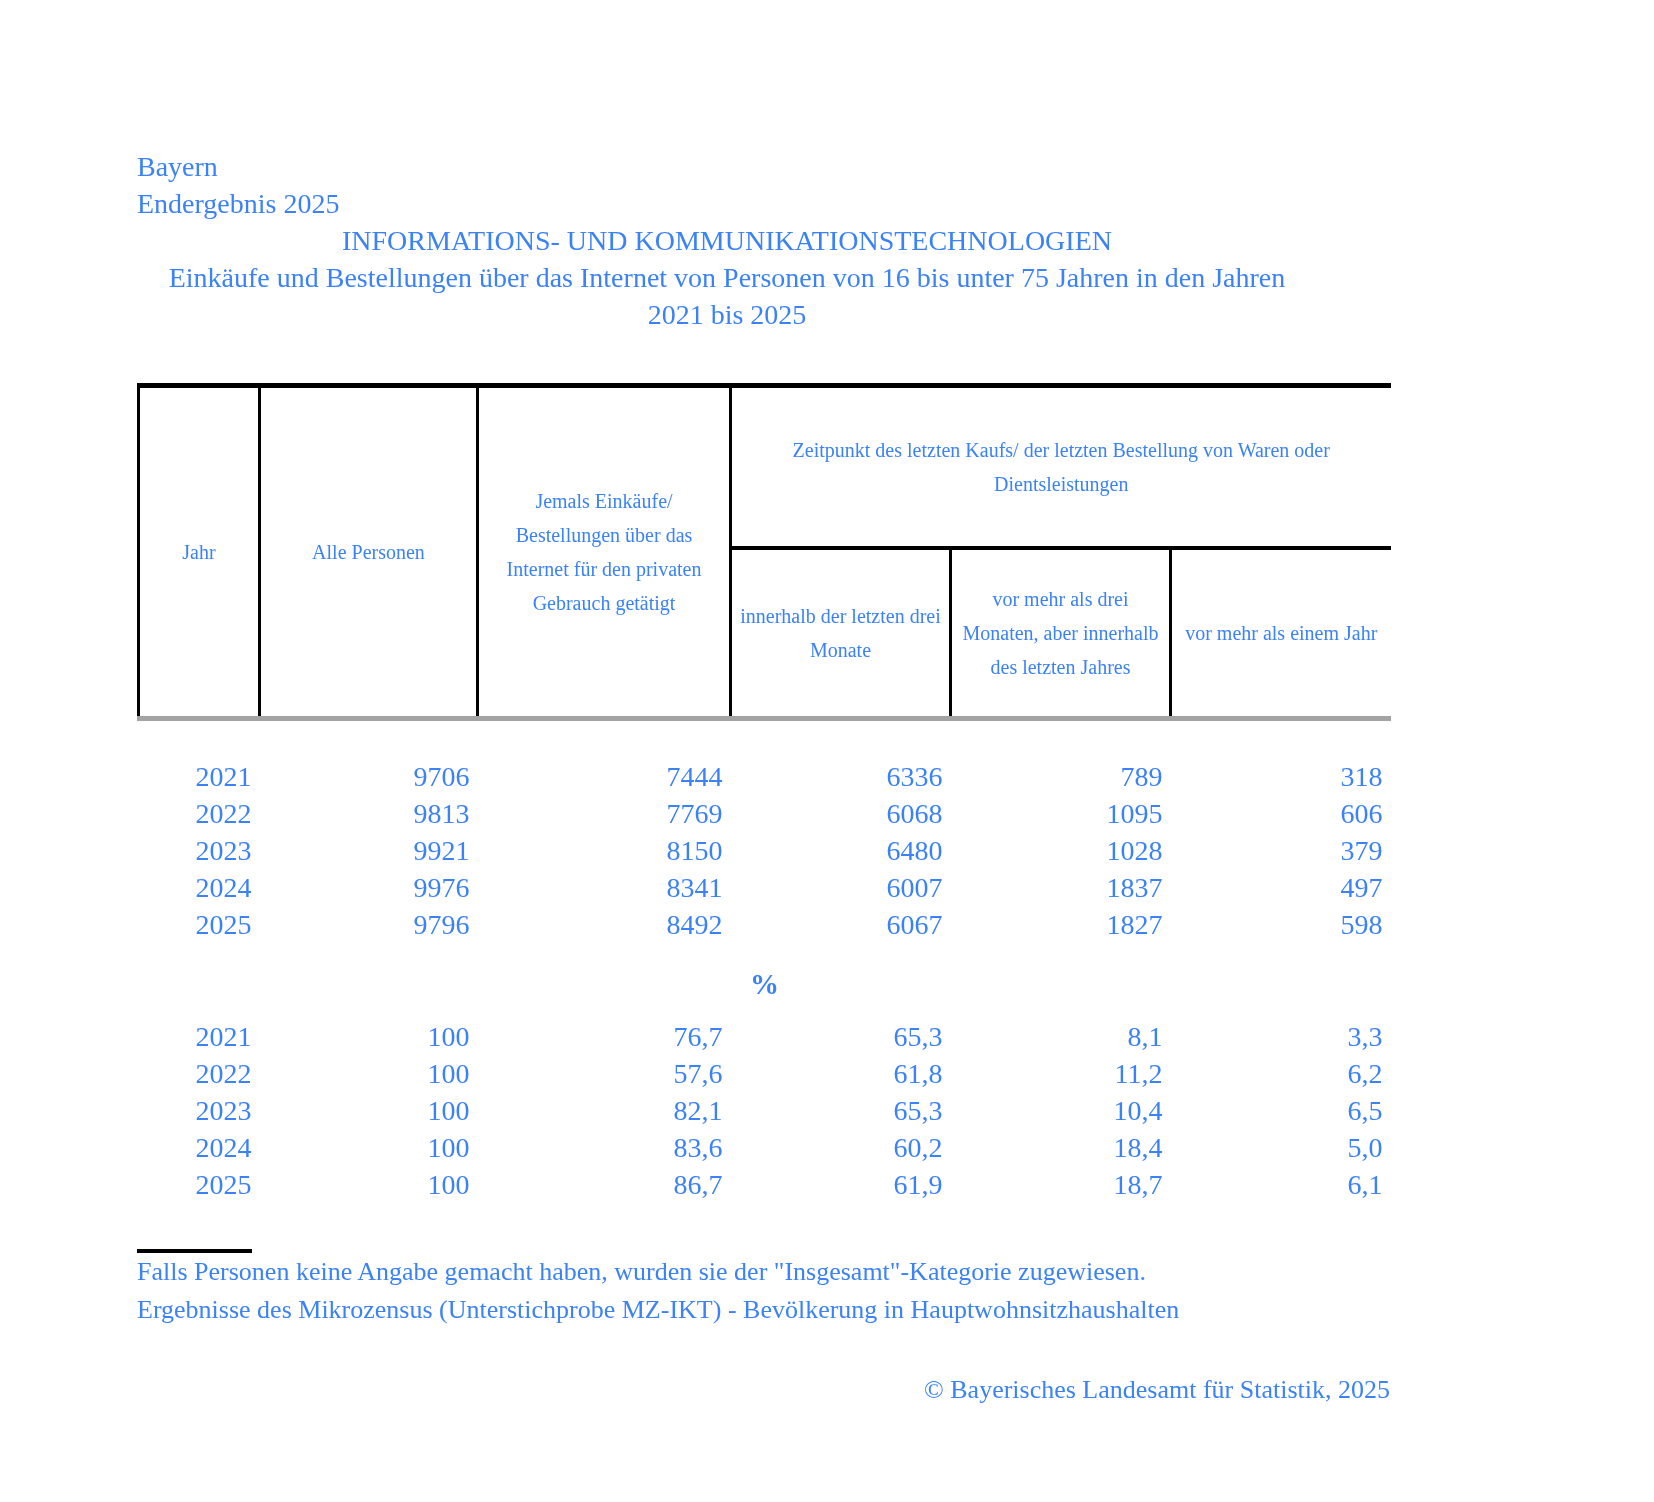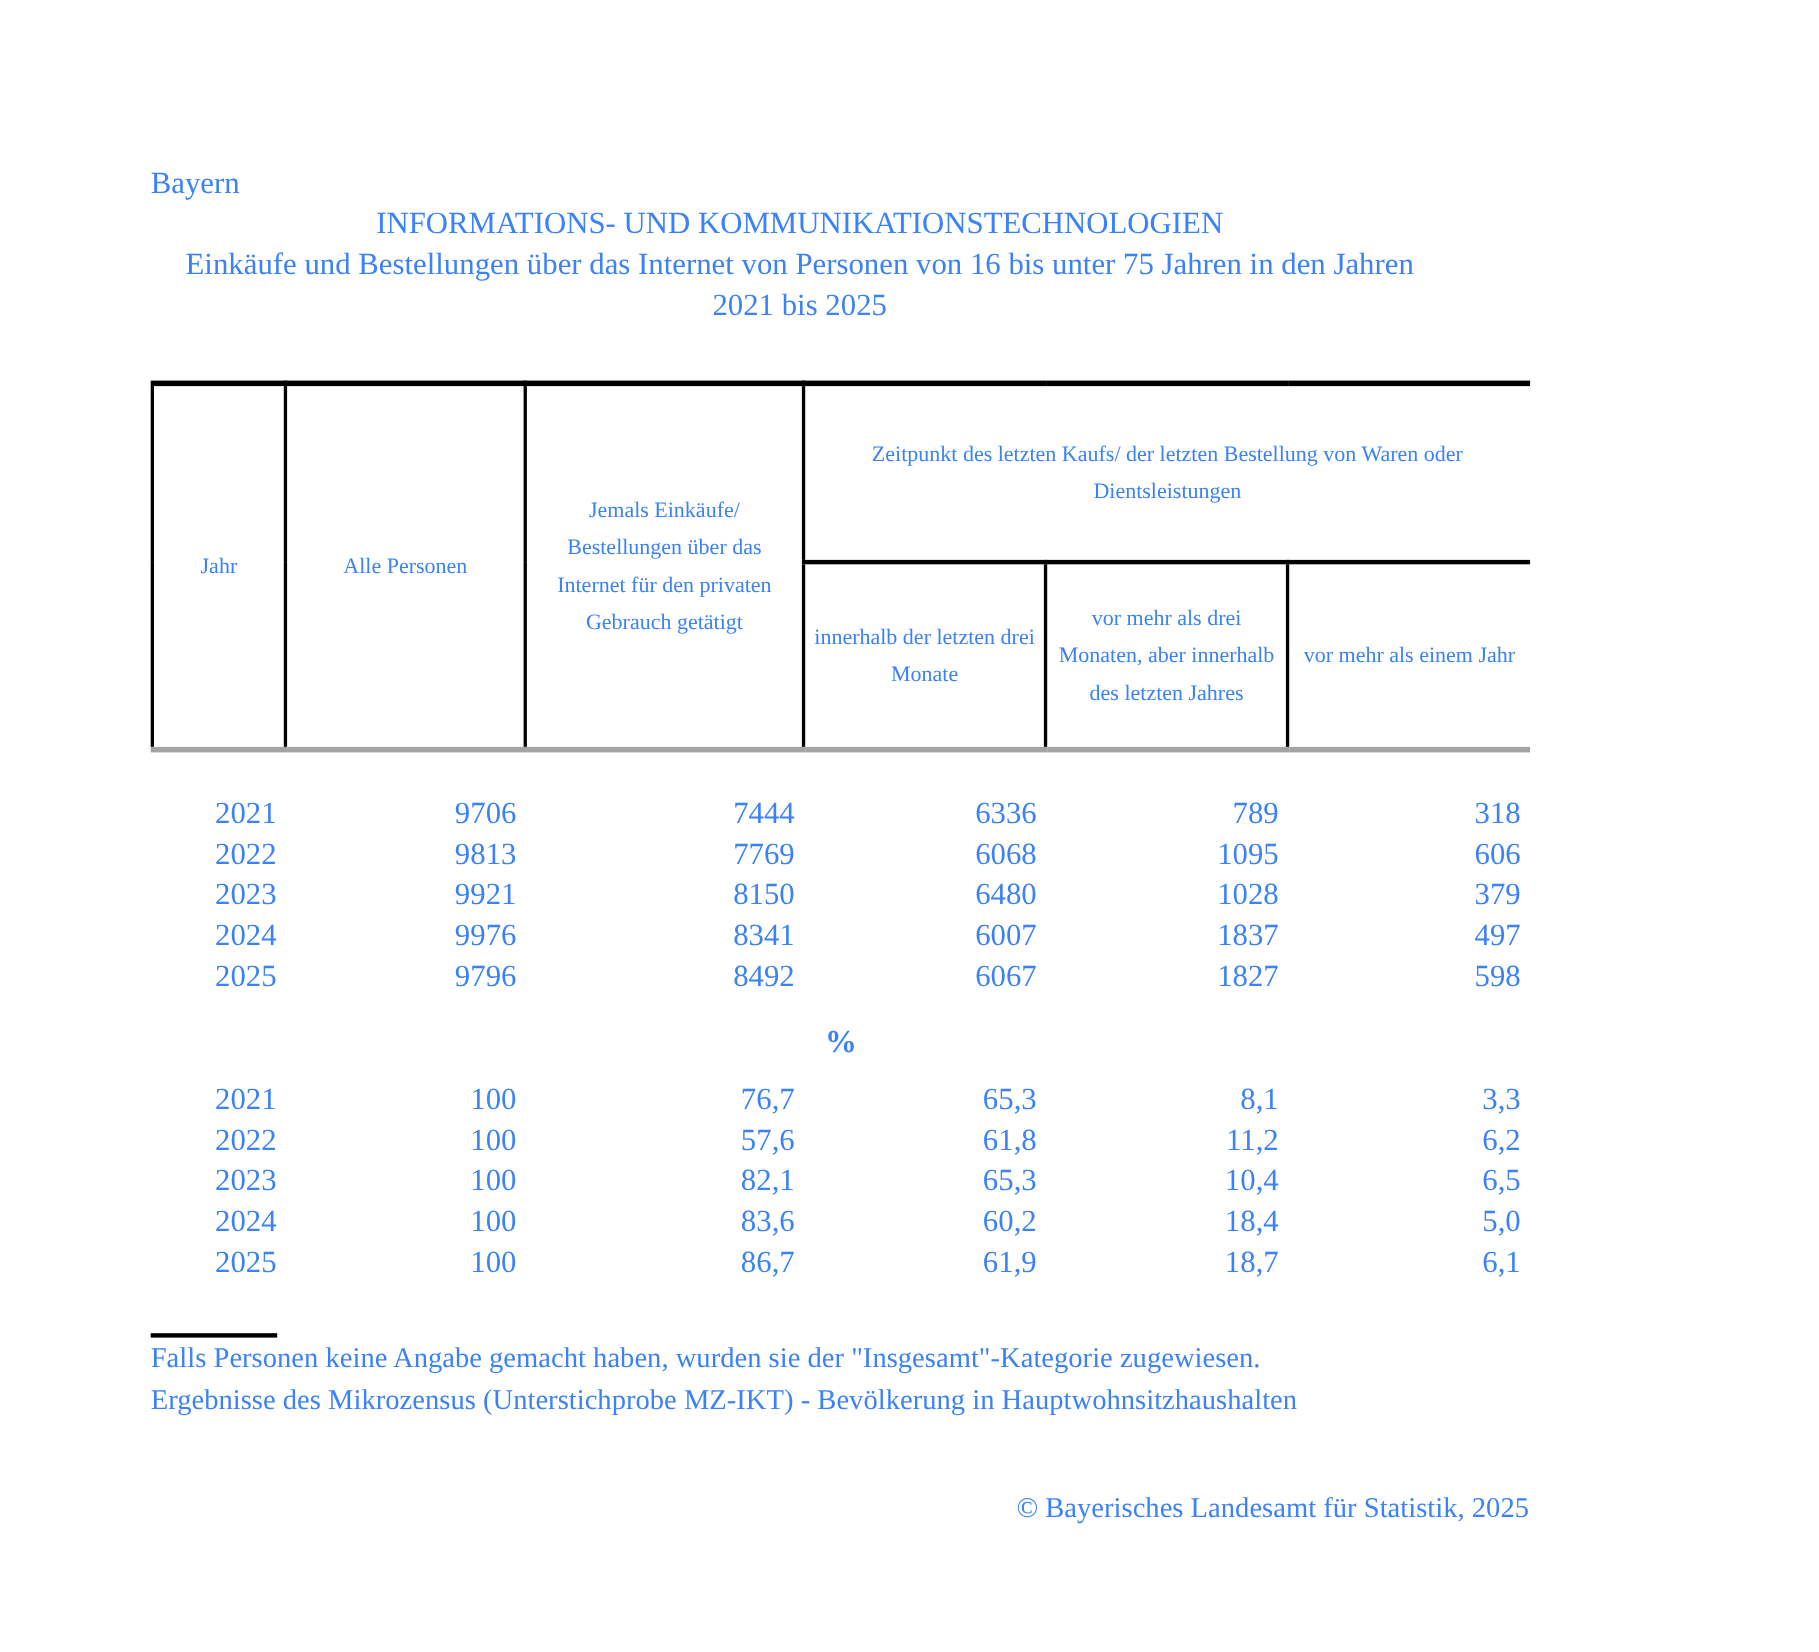--- a/index.html
+++ b/index.html
@@ -78,34 +78,35 @@
     background: #000;
     margin-top: 45px;
   }
   .footnote {
     font-size: 26px;
     line-height: 38px;
     white-space: nowrap;
   }
   .copyright {
     width: 1253px;
-    margin-top: 60px;
+    margin-top: 42px;
     font-size: 26px;
     line-height: 37px;
     text-align: right;
     white-space: nowrap;
   }
 </style>
 </head>
 <body>
 
 <div class="page">
   <div class="content">
 
     <div class="txt-line">Bayern</div>
+    <div class="txt-line">Endergebnis 2025</div>
 
     <div class="heading-center">
       <div class="txt-line">INFORMATIONS- UND KOMMUNIKATIONSTECHNOLOGIEN</div>
       <div class="txt-line">Einkäufe und Bestellungen über das Internet von Personen von 16 bis unter 75 Jahren in den Jahren</div>
       <div class="txt-line">2021 bis 2025</div>
     </div>
 
     <table class="stat-table">
       <colgroup>
         <col class="w1">

